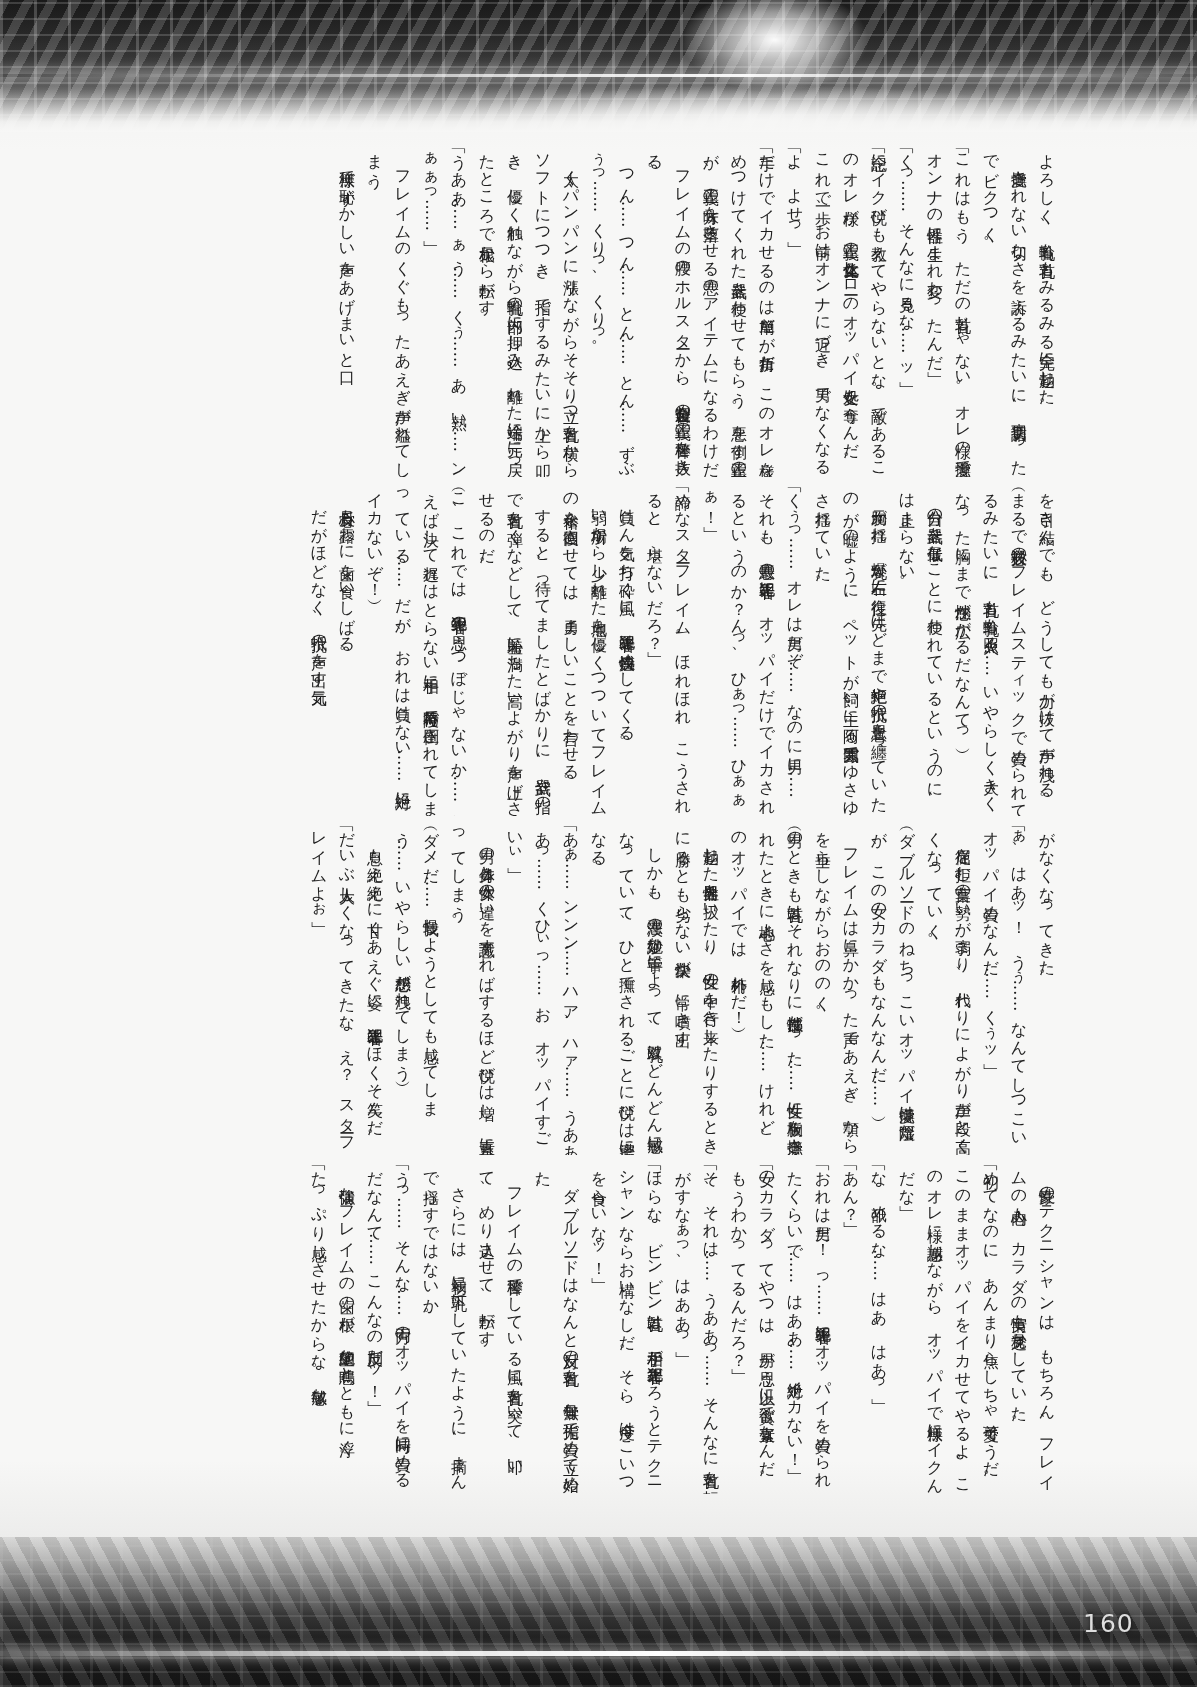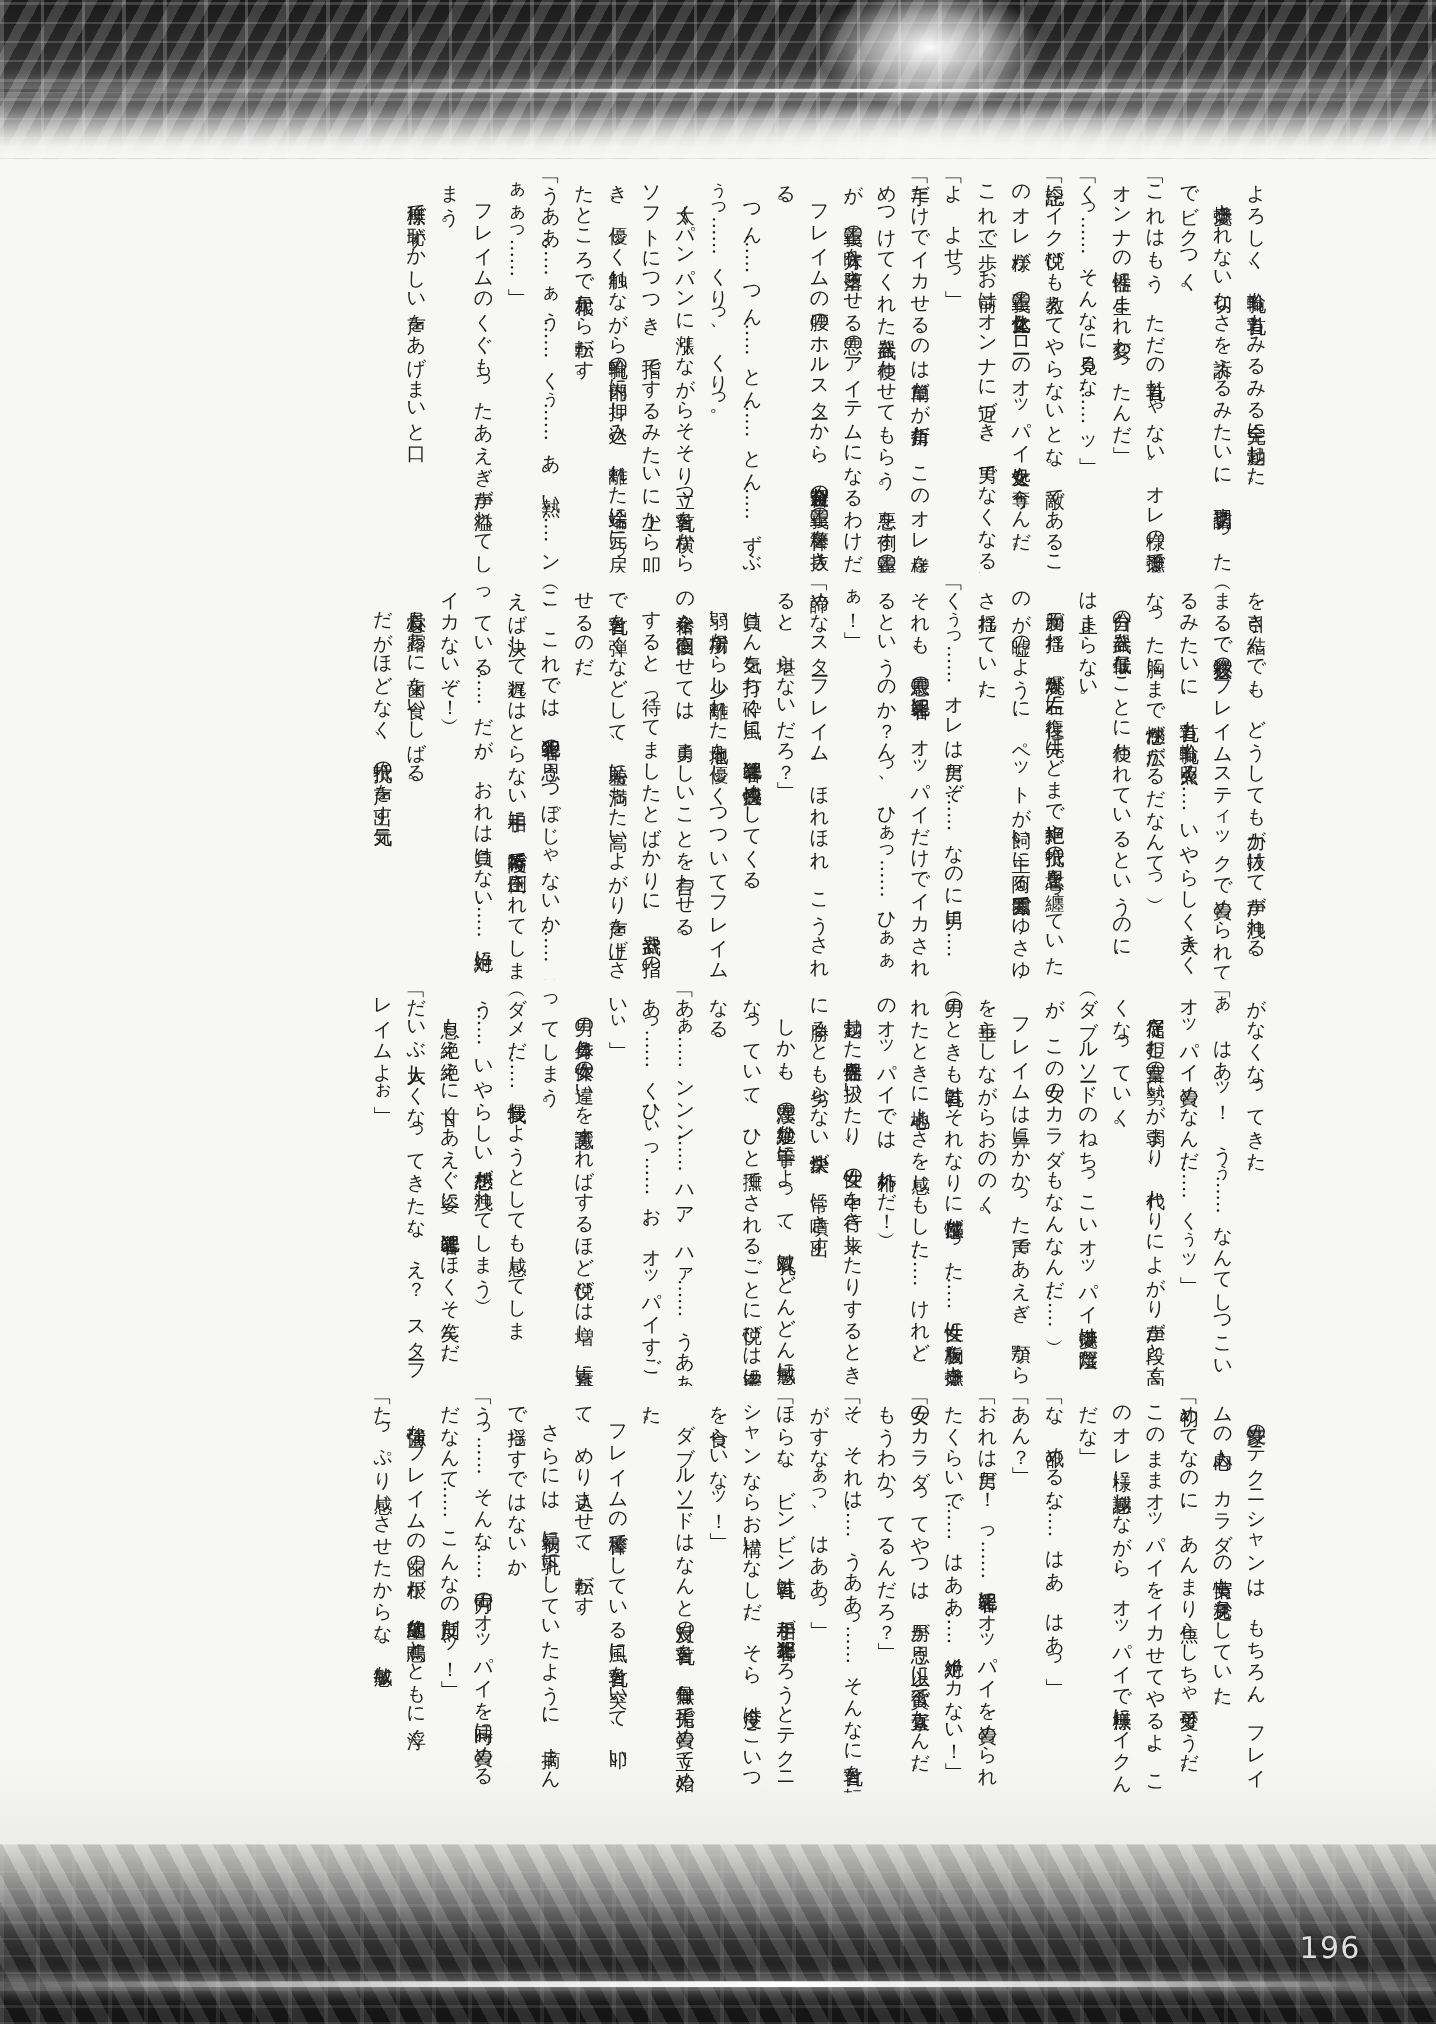--- a/index.html
+++ b/index.html
@@ -119,16 +119,16 @@
 「ほらな。ビンビン乳首は、相手が犯罪者だろうとテクニシャンならお構いなしだ。そら、今度はこいつを食らいなッ！」
 　ダブルソードはなんと反対の乳首を、無骨な指先で責め立て始めた。
 　フレイムの警棒でしている風に乳首を突いて、叩いて、めり込ませて、転がす。
 　さらには、最初に下乳にしていたように、摘まんで揺らすではないか。
 「うっ……そんな……両方のオッパイを同時に責めるだなんて……こんなの反則だッ！」
 　強情なフレイムの歯の根が、絶望的な悲鳴とともに浮く。
 「たっぷり感じさせたからな。敏感な</section>
   </main>
 
   <div class="deco-bottom">
-    <span class="page-number">196</span>
+    <span class="page-number">160</span>
   </div>
 
 </div>
 
 </body></html>

